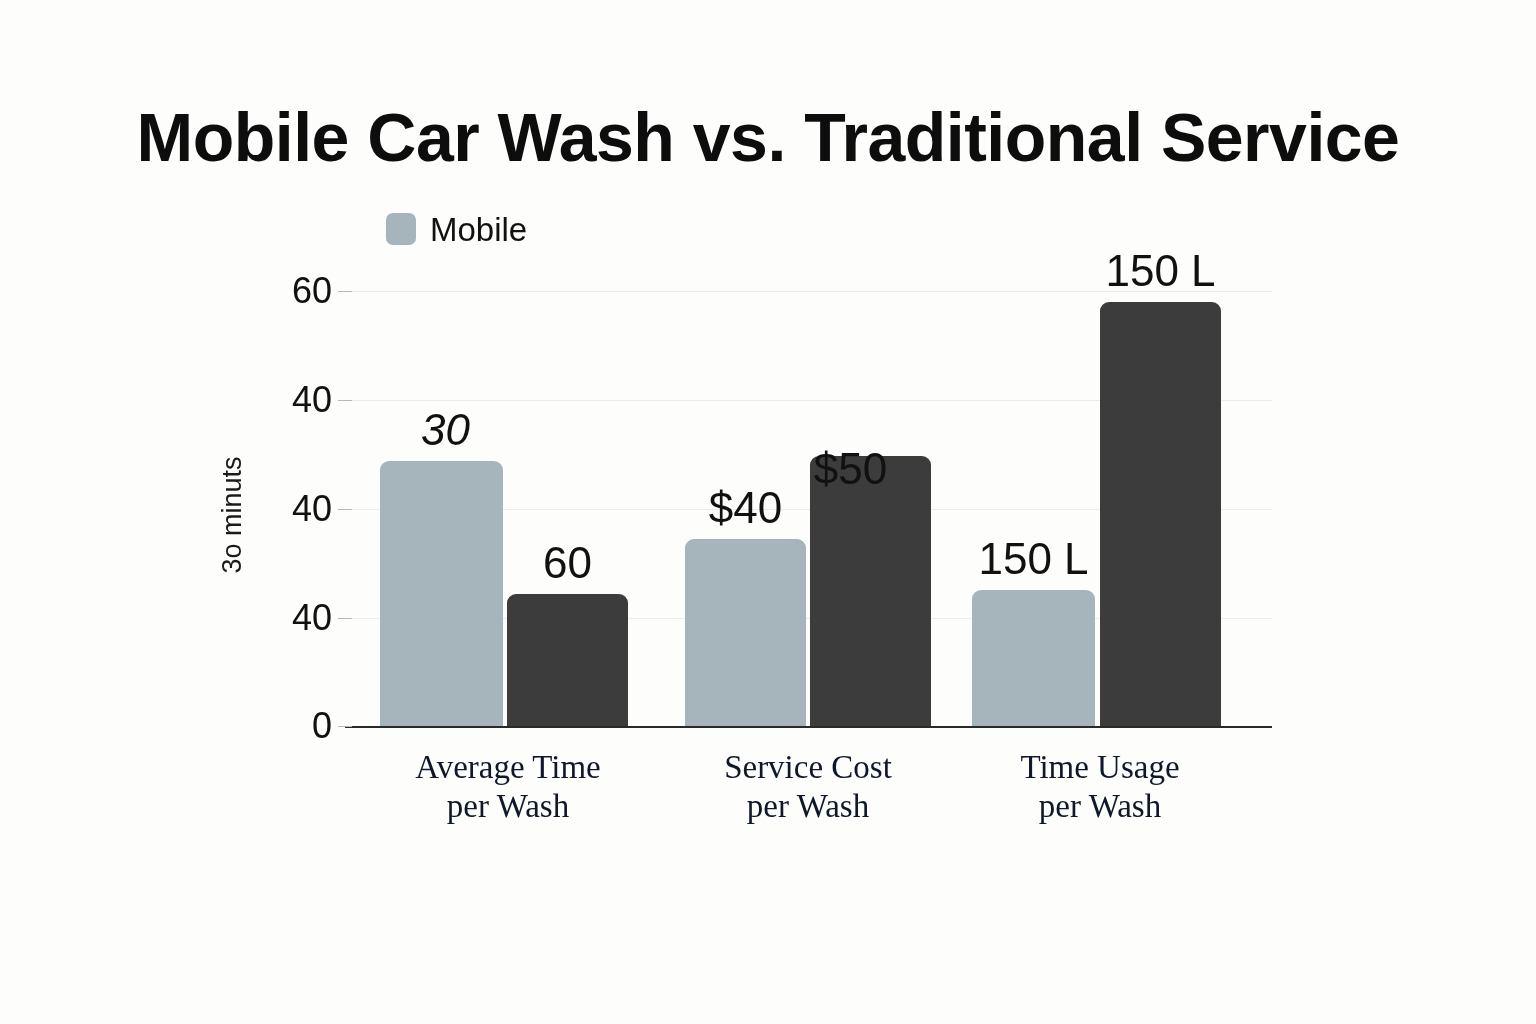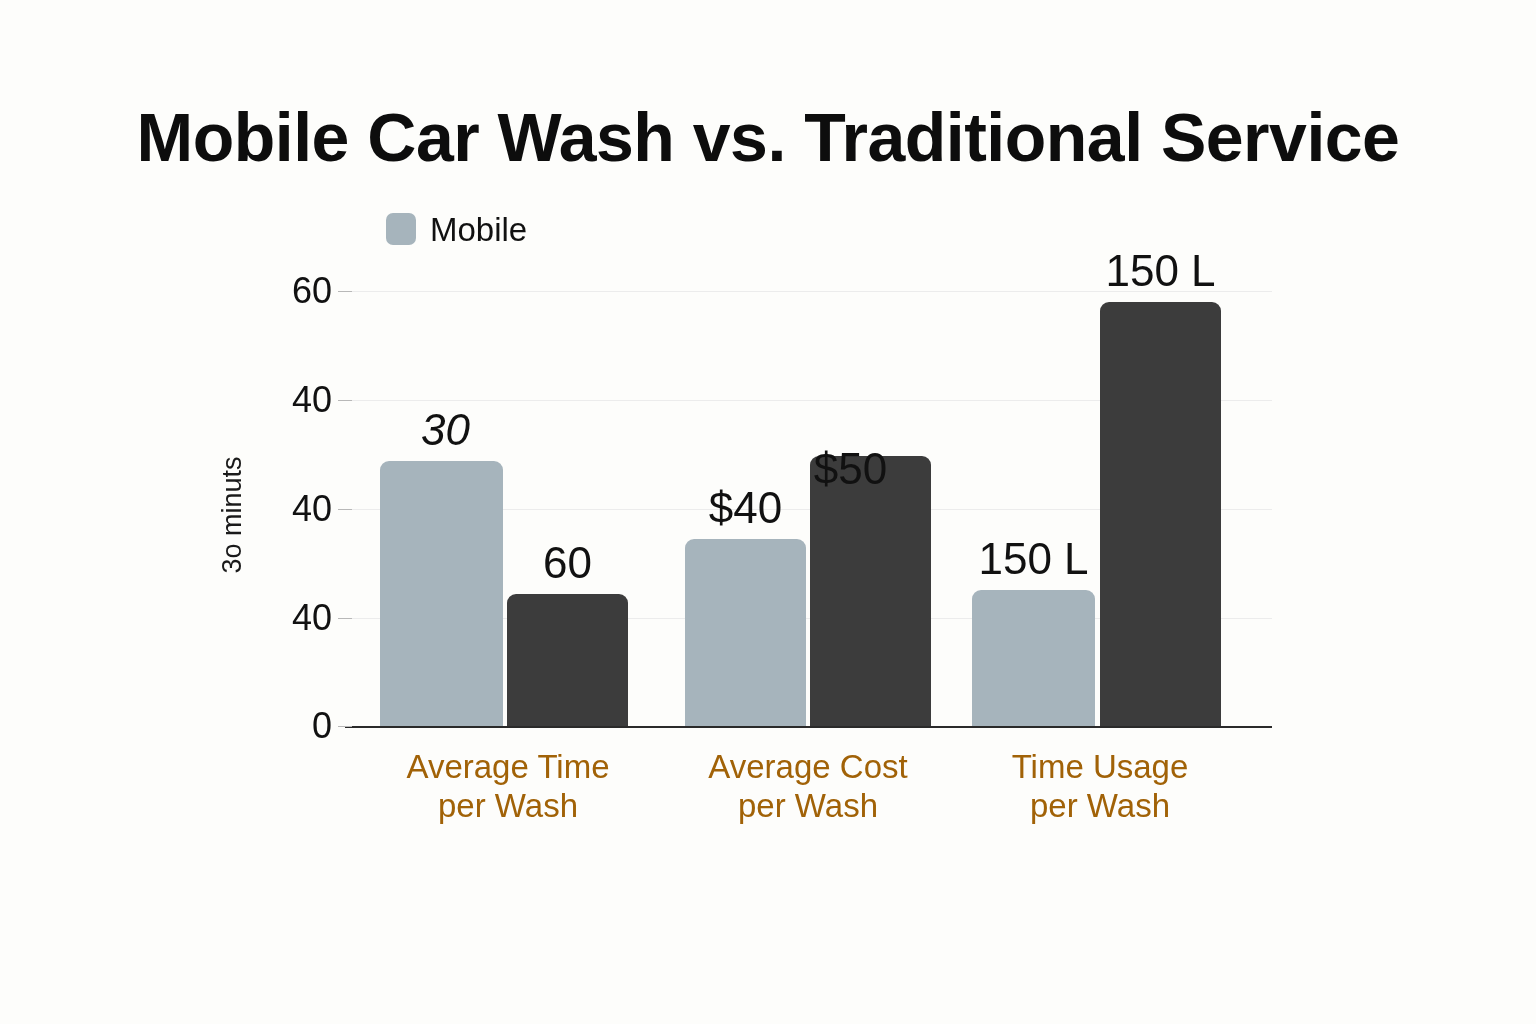--- a/index.html
+++ b/index.html
@@ -138,23 +138,24 @@
     line-height: 1;
     white-space: nowrap;
   }
 
   
   .xcat {
     position: absolute;
     top: 748px;
     text-align: center;
     font-size: 33px;
-    color: #a16207;
+    color: #0f172a;
     line-height: 1.18;
     white-space: pre-line;
+    font-family: Liberation Serif, serif;
   }
 </style>
 </head>
 <body>
 
 <div id="chart-root">
 
   <div class="chart-title">Mobile Car Wash vs. Traditional Service</div>
 
   <div class="legend">
@@ -198,18 +199,18 @@
   <div class="ytick" style="top:600px">40</div>
   <div class="ytick-dash" style="top:618px"></div>
 
   <div class="ytick" style="top:708px">0</div>
   <div class="ytick-dash" style="top:726px"></div>
 
   <div class="yaxis-title">3o minuts</div>
 
   <div class="xcat" style="left:313px;width:390px">Average Time
 per Wash</div>
-  <div class="xcat" style="left:613px;width:390px">Average Cost
+  <div class="xcat" style="left:613px;width:390px">Service Cost
 per Wash</div>
   <div class="xcat" style="left:905px;width:390px">Time Usage
 per Wash</div>
 
 </div>
 
 </body></html>

